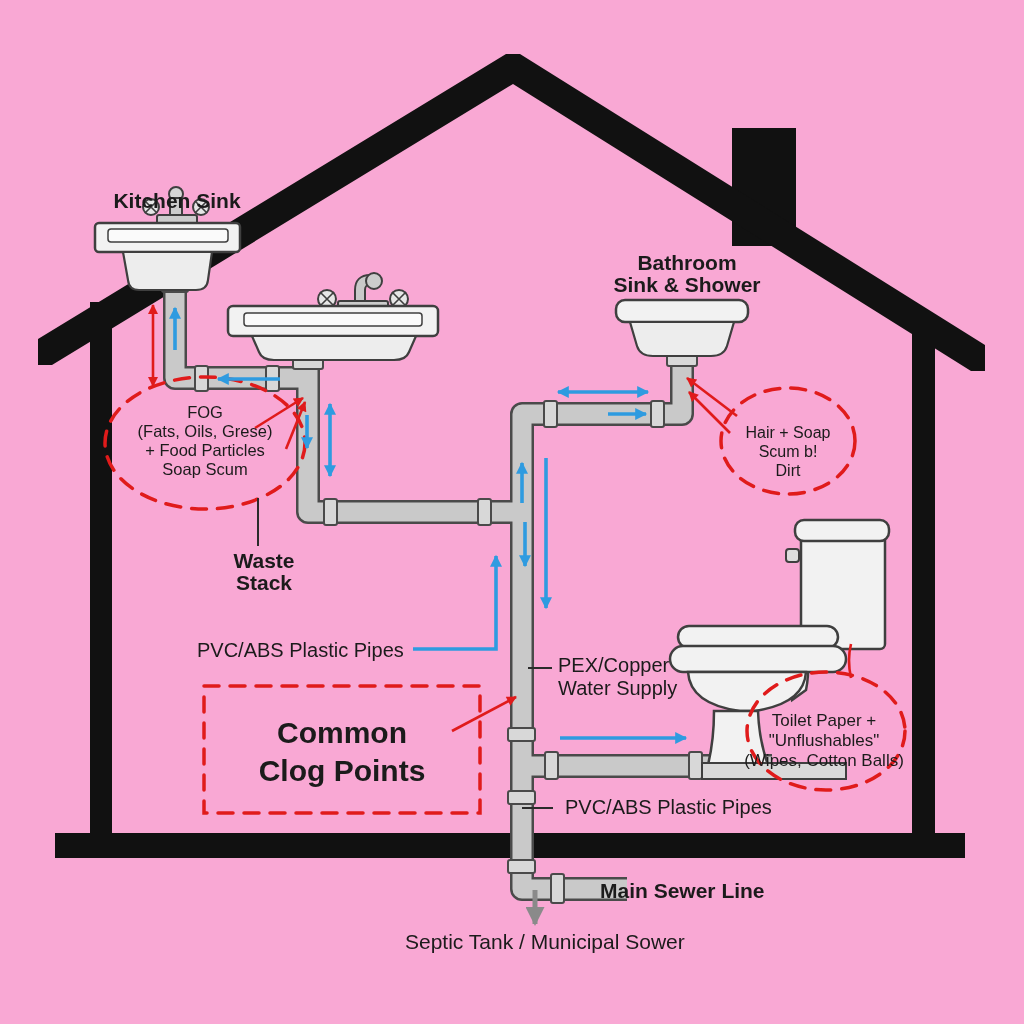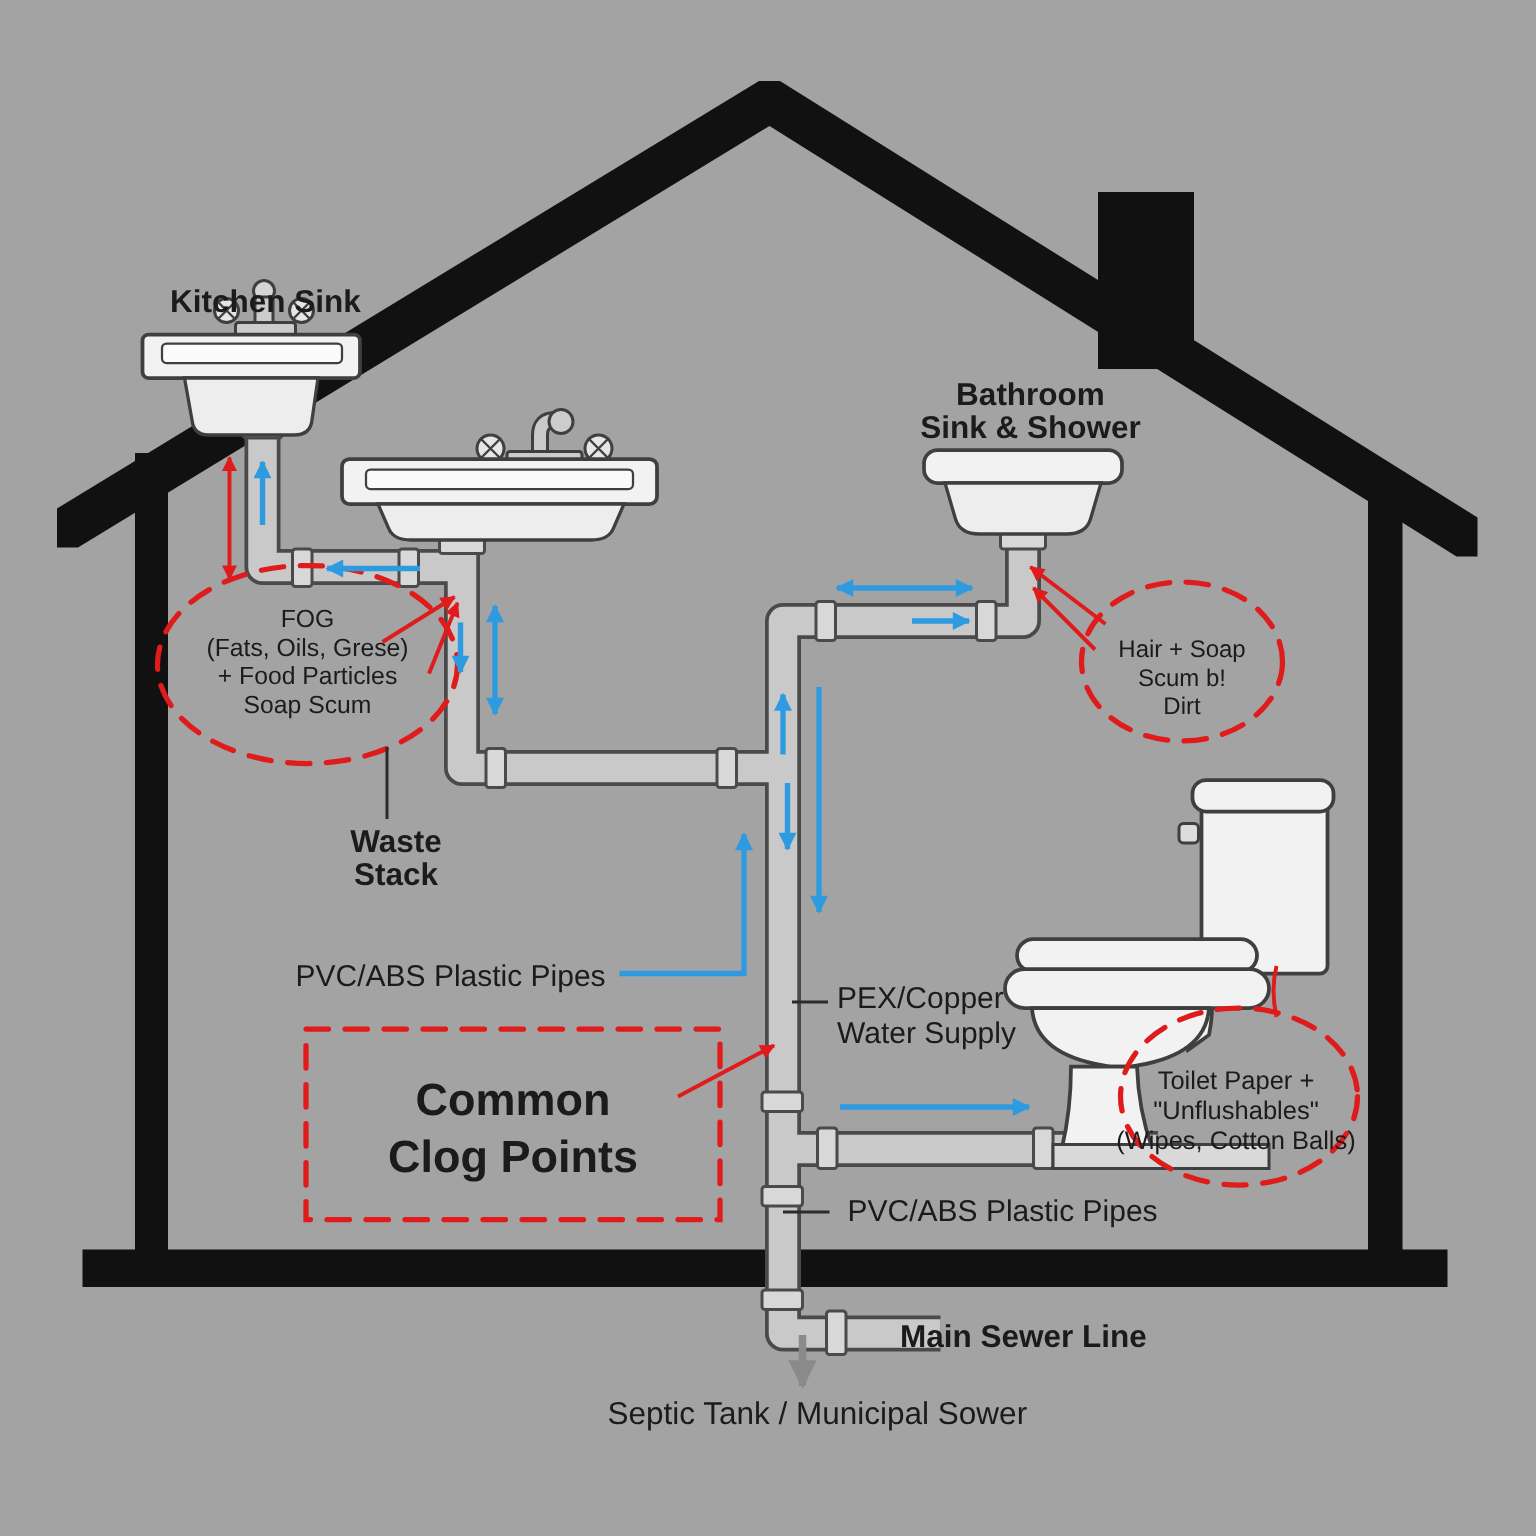--- a/index.html
+++ b/index.html
@@ -1,16 +1,16 @@
 <!DOCTYPE html>
 <html><head>
 <meta charset="utf-8">
 <style>
   html,body{margin:0;padding:0;background:#ffffff;}
-  .stage{width:1024px;height:1024px;position:relative;background:#a3a3a3;font-family:"Liberation Sans",sans-serif;}
+  .stage{width:1024px;height:1024px;position:relative;background:#f9a8d4;font-family:"Liberation Sans",sans-serif;}
   svg{display:block}
   text{font-family:"Liberation Sans",sans-serif;fill:#1b1b1b;}
   .t-bold{font-weight:bold;}
   .t-center{text-anchor:middle;}
   .pipe-outline{fill:none;stroke:#4a4a4a;stroke-width:24;stroke-linejoin:round;stroke-linecap:butt;}
   .pipe-fill{fill:none;stroke:#c9c9c9;stroke-width:19;stroke-linejoin:round;stroke-linecap:butt;}
   .coupling{fill:#d8d8d8;stroke:#4a4a4a;stroke-width:2;}
   .fixture{fill:#f2f2f2;stroke:#3f3f3f;stroke-width:2.5;}
   .fixture-inner{fill:#fafafa;stroke:#3f3f3f;stroke-width:1.5;}
   .basin{fill:#ededed;stroke:#3f3f3f;stroke-width:2.2;}

